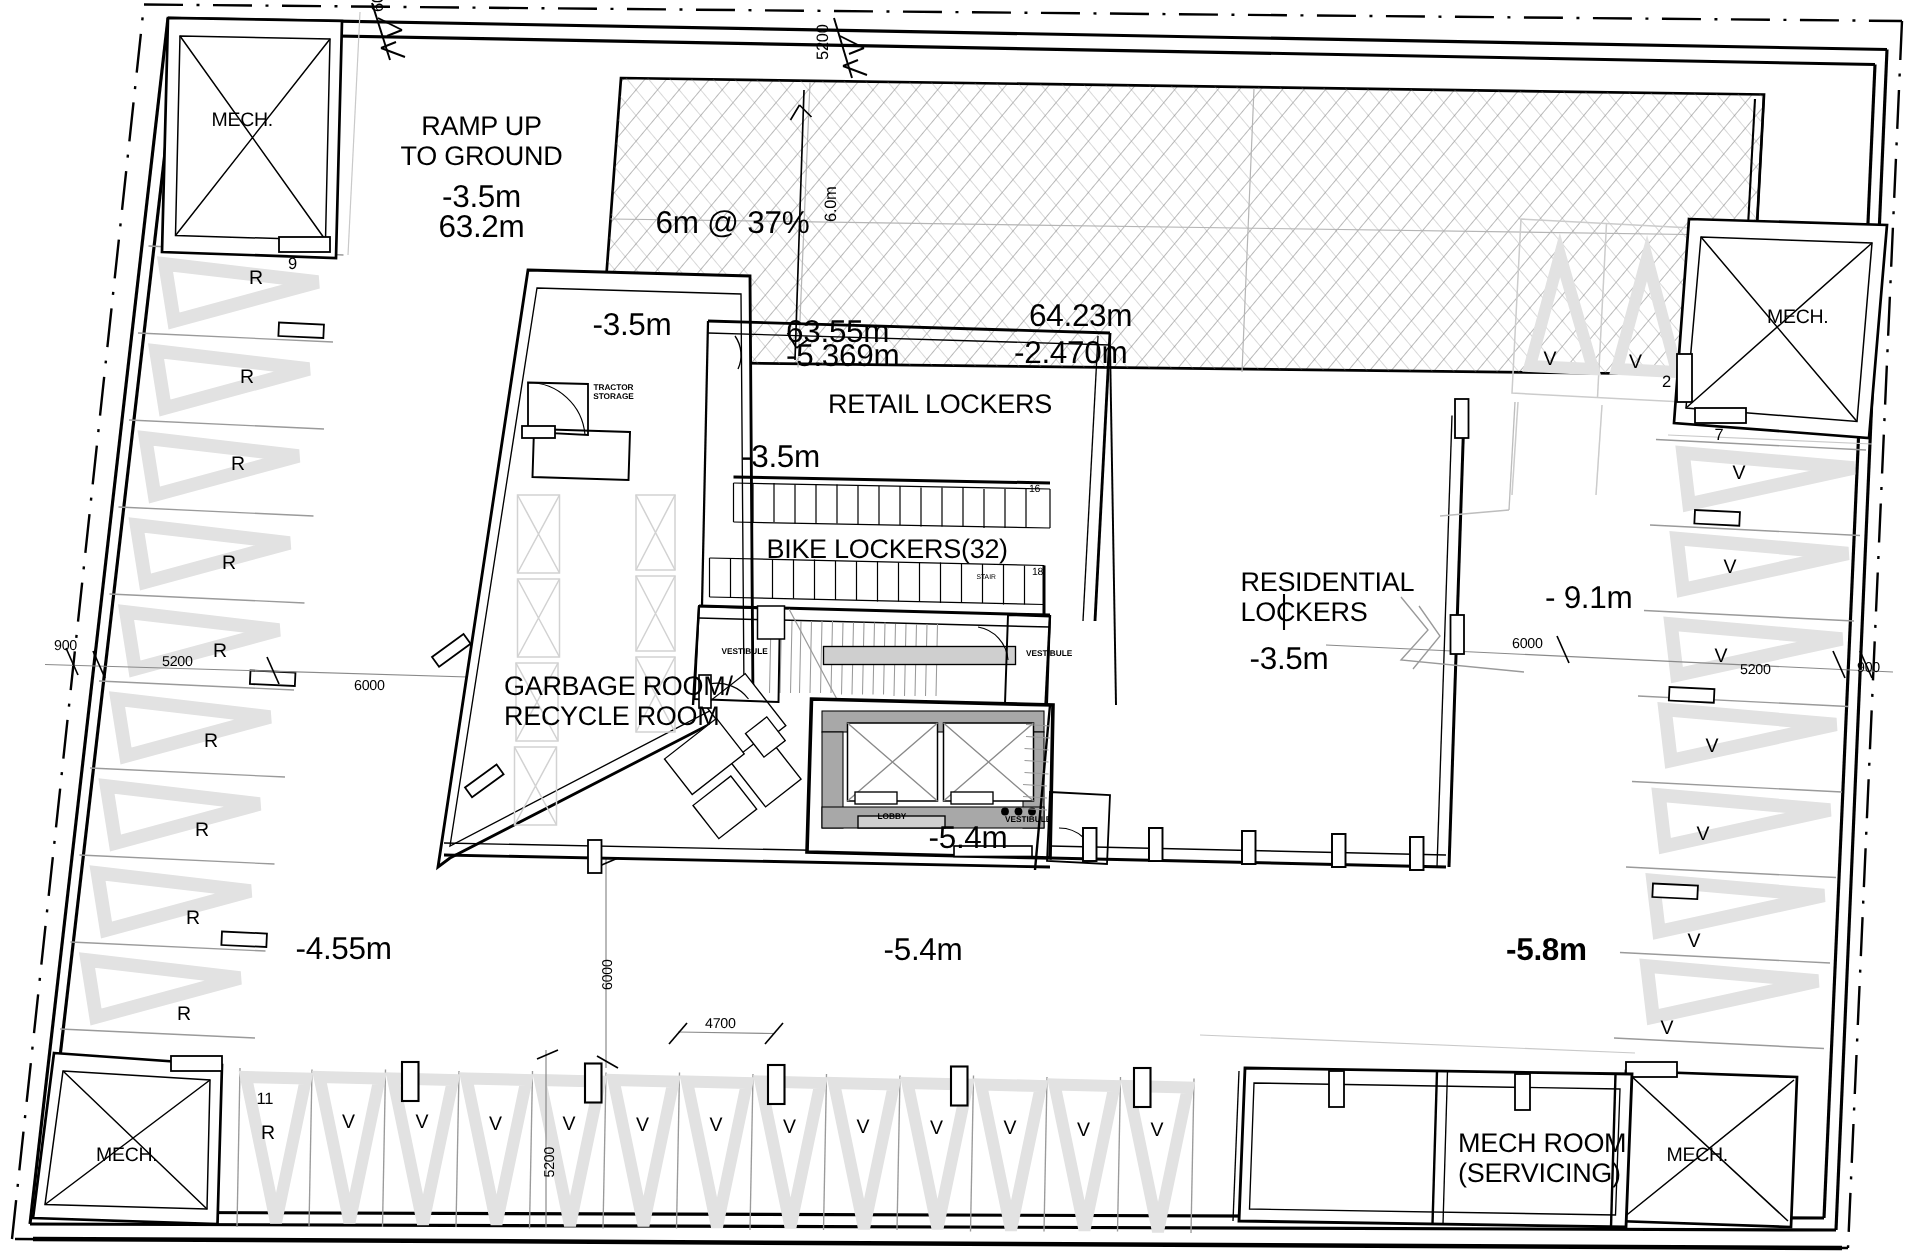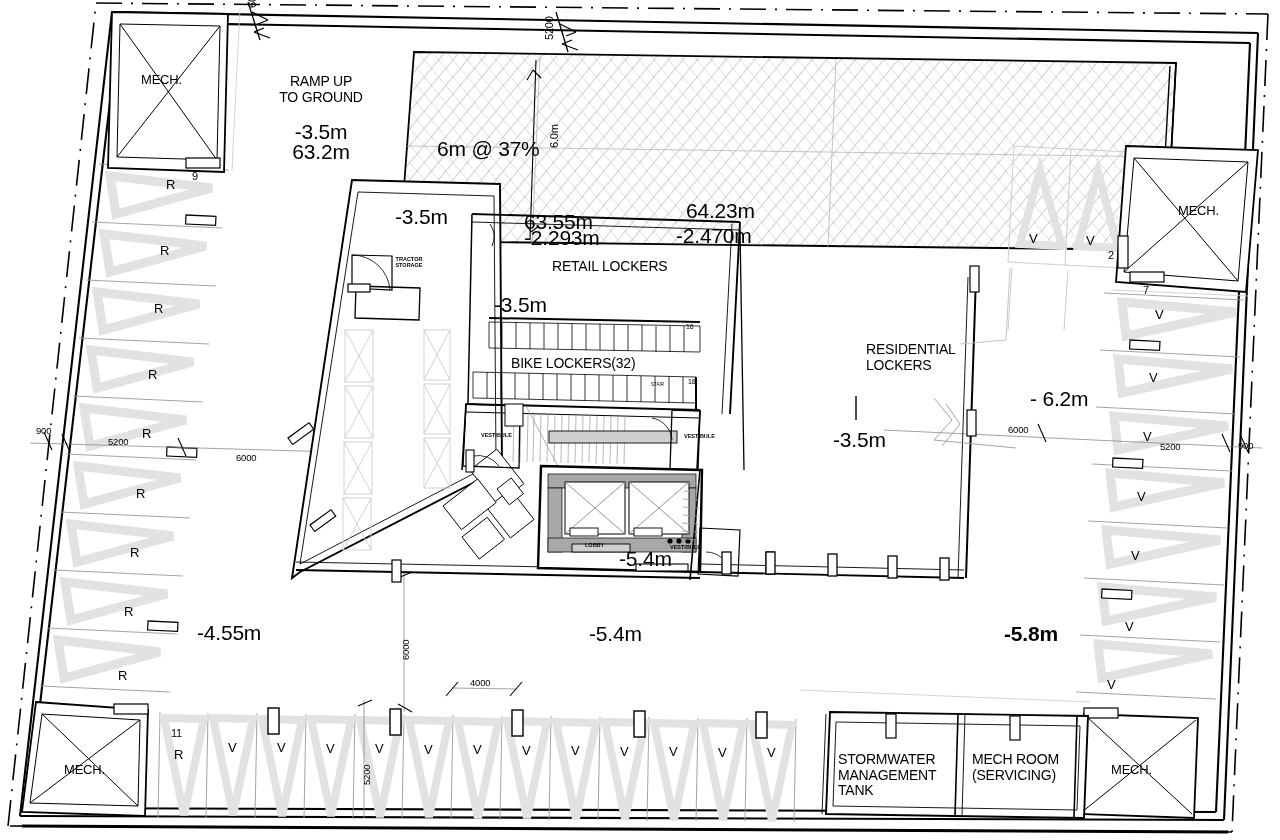--- a/index.html
+++ b/index.html
@@ -24,21 +24,21 @@
     top: 0;
   }
   .lbl {
     position: absolute;
     color: #000000;
     font-family: "Liberation Sans", sans-serif;
     white-space: pre;
     line-height: 1.12;
     letter-spacing: -0.2px;
   }
-  .lbl-room      { font-size: 14px; }
+  .lbl-room      { font-size: 18px; }
   .lbl-room-sm   { font-size: 21px; }
   .lbl-dim       { font-size: 11px; }
   .lbl-dim-sm    { font-size: 9.5px; }
   .lbl-stall     { font-size: 13px; }
   .lbl-num       { font-size: 11px; }
   .lbl-tiny      { font-size: 5.5px; font-weight: bold; letter-spacing: 0px; }
   .lbl-tiny2     { font-size: 4.5px; letter-spacing: 0px; }
   .lbl-mech      { font-size: 13px; }
   .center { text-align: center; }
 </style>
@@ -494,21 +494,21 @@
 <div class="lbl lbl-room-sm center" style="left:256px; top:120px; width:130px;">-3.5m</div>
 <div class="lbl lbl-room-sm center" style="left:256px; top:140px; width:130px;">63.2m</div>
 
 <div class="lbl lbl-room-sm" style="left:437px; top:137px;">6m @ 37%</div>
 
 <div class="lbl lbl-dim" style="left:543px; top:40px; transform:rotate(-90deg); transform-origin:left top;">5200</div>
 <div class="lbl lbl-dim" style="left:246px; top:8px; transform:rotate(-90deg); transform-origin:left top;">6000</div>
 <div class="lbl lbl-dim" style="left:548px; top:148px; transform:rotate(-90deg); transform-origin:left top;">6.0m</div>
 
 <div class="lbl lbl-room-sm" style="left:524px; top:210px;">63.55m</div>
-<div class="lbl lbl-room-sm" style="left:524px; top:226px;">-2.293m</div>
+<div class="lbl lbl-room-sm" style="left:524px; top:226px;">-5.369m</div>
 <div class="lbl lbl-room-sm" style="left:686px; top:199px;">64.23m</div>
 <div class="lbl lbl-room-sm" style="left:676px; top:224px;">-2.470m</div>
 
 <div class="lbl lbl-tiny center" style="left:378px; top:256px; width:62px;">TRACTOR
 STORAGE</div>
 
 <div class="lbl lbl-room-sm" style="left:395px; top:205px;">-3.5m</div>
 
 <div class="lbl lbl-room" style="left:552px; top:259px;">RETAIL LOCKERS</div>
 <div class="lbl lbl-room-sm" style="left:494px; top:293px;">-3.5m</div>
@@ -517,47 +517,46 @@
 <div class="lbl lbl-num" style="left:686px; top:323px; font-size:7px;">16</div>
 <div class="lbl lbl-num" style="left:688px; top:378px; font-size:7px;">18</div>
 
 <div class="lbl lbl-tiny" style="left:481px; top:432px;">VESTIBULE</div>
 <div class="lbl lbl-tiny" style="left:684px; top:433px;">VESTIBULE</div>
 <div class="lbl lbl-tiny" style="left:670px; top:544px;">VESTIBULE</div>
 <div class="lbl lbl-tiny2" style="left:651px; top:382px;">STAIR</div>
 <div class="lbl lbl-tiny" style="left:585px; top:542px;">LOBBY</div>
 <div class="lbl lbl-room-sm" style="left:619px; top:547px;">-5.4m</div>
 
-
-<div class="lbl lbl-room" style="left:827px; top:342px;margin-left:39px;">RESIDENTIAL
+<div class="lbl lbl-room" style="left:336px; top:447px;">GARBAGE ROOM/
+RECYCLE ROOM</div>
+
+<div class="lbl lbl-room" style="left:827px; top:378px;">RESIDENTIAL
 LOCKERS</div>
 <div class="lbl lbl-room-sm" style="left:833px; top:428px;">-3.5m</div>
-<div class="lbl lbl-room-sm" style="left:1030px; top:387px;">- 6.2m</div>
+<div class="lbl lbl-room-sm" style="left:1030px; top:387px;">- 9.1m</div>
 
 <div class="lbl lbl-room-sm" style="left:197px; top:621px;">-4.55m</div>
 <div class="lbl lbl-room-sm" style="left:589px; top:622px;">-5.4m</div>
 <div class="lbl lbl-room-sm" style="left:1004px; top:622px;font-weight:bold;">-5.8m</div>
 
-<div class="lbl lbl-room" style="left:838px; top:752px;">STORMWATER
-MANAGEMENT
-TANK</div>
 <div class="lbl lbl-room" style="left:972px; top:752px;">MECH ROOM
 (SERVICING)</div>
 
 <div class="lbl lbl-dim-sm" style="left:36px; top:426px;">900</div>
 <div class="lbl lbl-dim-sm" style="left:108px; top:437px;">5200</div>
 <div class="lbl lbl-dim-sm" style="left:236px; top:453px;">6000</div>
 
 <div class="lbl lbl-dim-sm" style="left:1008px; top:425px;">6000</div>
 <div class="lbl lbl-dim-sm" style="left:1160px; top:442px;">5200</div>
 <div class="lbl lbl-dim-sm" style="left:1238px; top:441px;">900</div>
 
 <div class="lbl lbl-dim-sm" style="left:401px; top:660px; transform:rotate(-90deg); transform-origin:left top;">6000</div>
 <div class="lbl lbl-dim-sm" style="left:362px; top:785px; transform:rotate(-90deg); transform-origin:left top;">5200</div>
-<div class="lbl lbl-dim-sm" style="left:470px; top:678px;">4000</div>
+<div class="lbl lbl-dim-sm" style="left:470px; top:678px;">4700</div>
 
 <div class="lbl lbl-stall" style="left:166px; top:178px;">R</div>
 <div class="lbl lbl-num" style="left:192px; top:170px;">9</div>
 <div class="lbl lbl-stall" style="left:160px; top:244px;">R</div>
 <div class="lbl lbl-stall" style="left:154px; top:302px;">R</div>
 <div class="lbl lbl-stall" style="left:148px; top:368px;">R</div>
 <div class="lbl lbl-stall" style="left:142px; top:427px;">R</div>
 <div class="lbl lbl-stall" style="left:136px; top:487px;">R</div>
 <div class="lbl lbl-stall" style="left:130px; top:546px;">R</div>
 <div class="lbl lbl-stall" style="left:124px; top:605px;">R</div>

